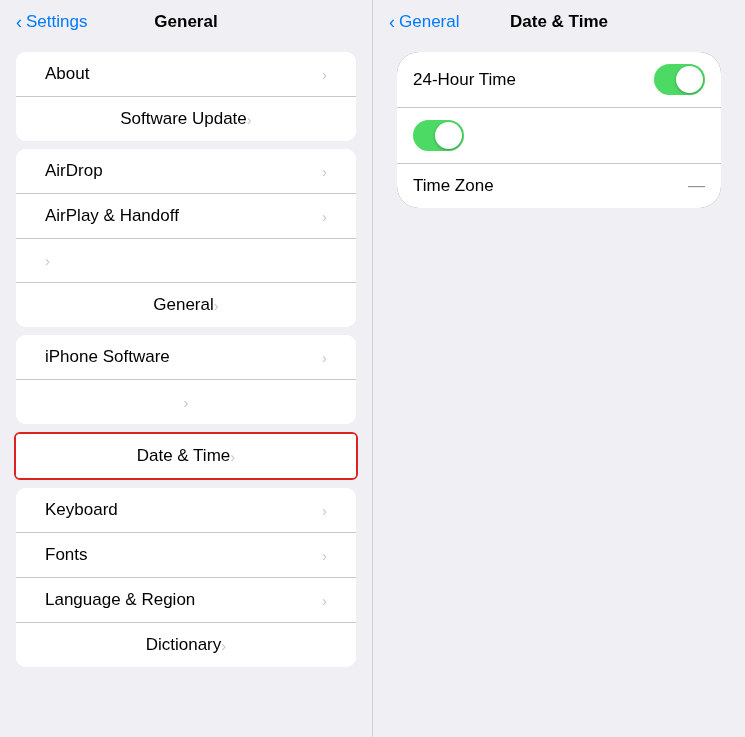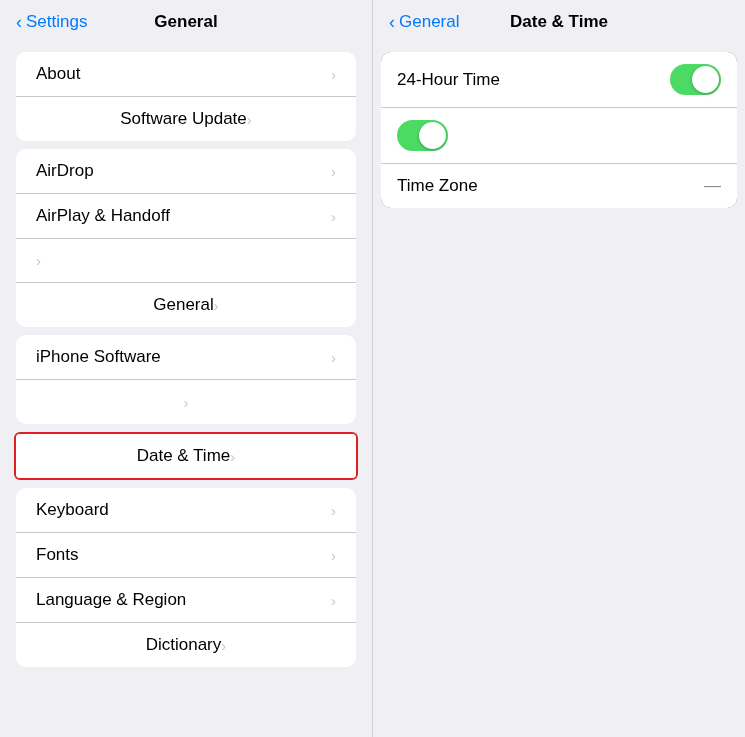--- a/index.html
+++ b/index.html
@@ -54,21 +54,21 @@
       background: #fff;
       border-radius: 10px;
       margin: 8px 16px;
       overflow: hidden;
     }
 
     .settings-row {
       display: flex;
       align-items: center;
       justify-content: space-between;
-      padding: 12px 20px;
+      padding: 12px 29px;
       border-bottom: 0.5px solid #c8c7cc;
       background: #fff;
       cursor: pointer;
       min-height: 44px;
     }
     .settings-row:last-child {
       border-bottom: none;
       justify-content: center;
     }
 
@@ -126,22 +126,22 @@
       box-shadow: 0 1px 3px rgba(0,0,0,0.3);
     }
 
     .time-zone-row .row-value {
       color: #8e8e93;
       font-size: 17px;
     }
 
     .right-settings-group {
       background: #737373;
-      border-radius: 10px;
-      margin: 8px 8px;
+      border-radius: 22px;
+      margin: 8px 24px;
       overflow: hidden;
     }
     .right-settings-row {
       display: flex;
       align-items: center;
       justify-content: space-between;
       padding: 12px 16px;
       border-bottom: 0.5px solid #c8c7cc;
       background: #fff;
       min-height: 44px;

